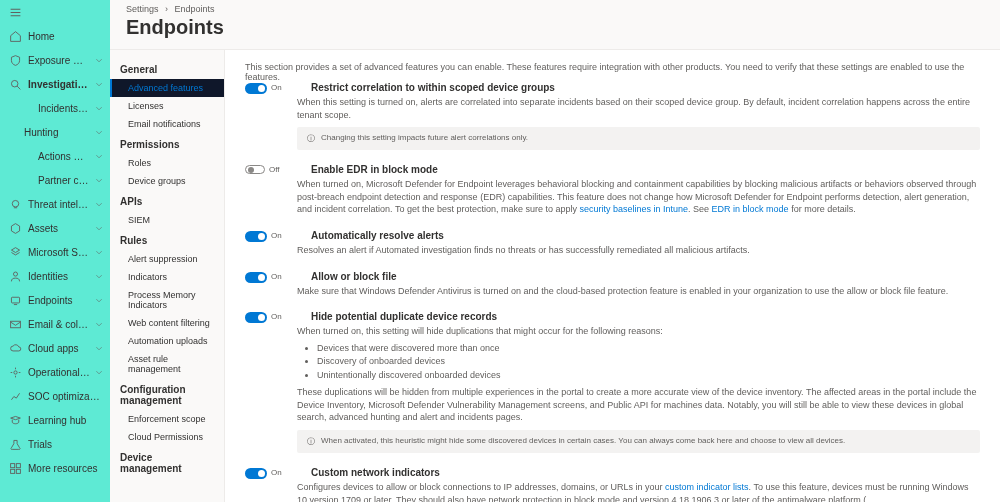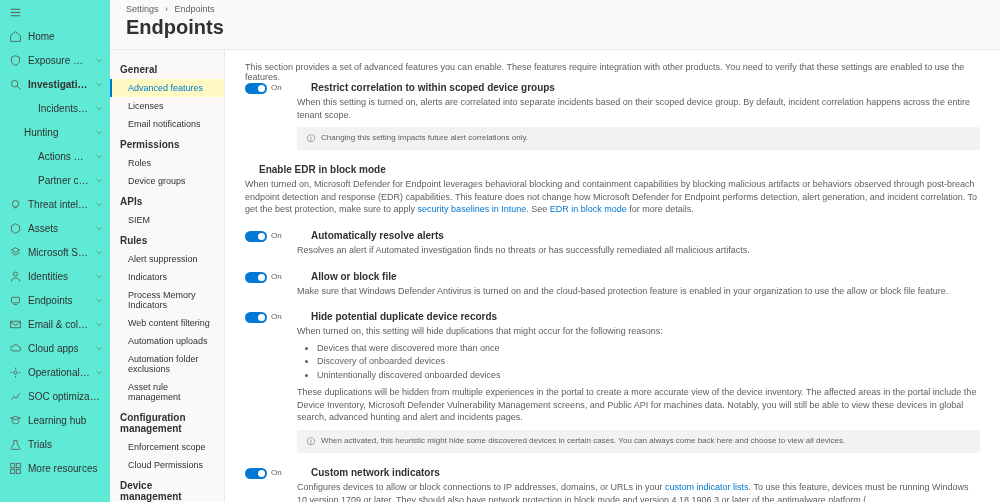--- a/index.html
+++ b/index.html
@@ -11,21 +11,21 @@
 .icon-slot { width: 14px; height: 14px; display: flex; align-items: center; justify-content: center; color: #605e5c; }
 .icon-slot svg { width: 13px; height: 13px; }
 .main { flex: 1; display: flex; flex-direction: column; background: #faf9f8; overflow: hidden; }
 .breadcrumb { padding: 4px 16px 0; font-size: 9px; color: #605e5c; }
 .breadcrumb span.sep { margin: 0 4px; }
 .page-title { padding: 2px 16px 10px; font-size: 20px; font-weight: 600; }
 .content-area { flex: 1; display: flex; border-top: 1px solid #edebe9; overflow: hidden; }
 .settings-nav { width: 115px; border-right: 1px solid #edebe9; overflow-y: auto; padding: 8px 0; background: #faf9f8; }
 .settings-nav-heading { font-size: 10px; font-weight: 600; padding: 6px 10px 4px; color: #323130; }
 .settings-nav-item { font-size: 9px; padding: 4px 10px 4px 18px; cursor: pointer; color: #323130; }
-.settings-nav-item.active { color: #0078d4; border-left: 2px solid #0078d4; background: #fef9c3; padding-left: 16px; }
+.settings-nav-item.active { color: #0078d4; border-left: 2px solid #0078d4; background: #0f172a; padding-left: 16px; }
 .settings-body { flex: 1; overflow-y: auto; padding: 12px 20px 16px; font-size: 9px; background: #fff; }
 .intro { font-size: 9px; color: #605e5c; margin-bottom: 0; }
 .setting-row { display: flex; gap: 8px; margin-bottom: 14px; }
 .toggle-col { width: 44px; display: flex; align-items: flex-start; gap: 4px; padding-top: 1px; }
 .toggle { width: 22px; height: 11px; border-radius: 6px; position: relative; }
 .toggle::after { content: ""; position: absolute; width: 7px; height: 7px; border-radius: 50%; top: 2px; }
 .toggle.on { background: #0078d4; }
 .toggle.on::after { background: #fff; right: 2px; }
 .toggle.off { background: #fff; border: 1px solid #8a8886; height: 9px; width: 20px; }
 .toggle.off::after { background: #8a8886; left: 2px; top: 1px; width: 6px; height: 6px; }
@@ -233,21 +233,20 @@
         <div class="settings-nav-item">Roles</div>
         <div class="settings-nav-item">Device groups</div>
         <div class="settings-nav-heading">APIs</div>
         <div class="settings-nav-item">SIEM</div>
         <div class="settings-nav-heading">Rules</div>
         <div class="settings-nav-item">Alert suppression</div>
         <div class="settings-nav-item">Indicators</div>
         <div class="settings-nav-item">Process Memory Indicators</div>
         <div class="settings-nav-item">Web content filtering</div>
         <div class="settings-nav-item">Automation uploads</div>
-        <div class="settings-nav-item">Automation folder exclusions</div>
         <div class="settings-nav-item">Asset rule management</div>
         <div class="settings-nav-heading">Configuration management</div>
         <div class="settings-nav-item">Enforcement scope</div>
         <div class="settings-nav-item">Cloud Permissions</div>
         <div class="settings-nav-heading">Device management</div>
       </aside>
 
     <section class="settings-body">
       <p class="intro">This section provides a set of advanced features you can enable. These features require integration with other products. You need to verify that these settings are enabled to use the features.</p>
 
@@ -260,20 +259,24 @@
           <div class="setting-title">Restrict correlation to within scoped device groups</div>
           <div class="setting-desc">When this setting is turned on, alerts are correlated into separate incidents based on their scoped device group. By default, incident correlation happens across the entire tenant scope.</div>
           <div class="info-box">
               <span class="info-icon">ⓘ</span>
               <span>Changing this setting impacts future alert correlations only.</span>
             </div>
         </div>
       </div>
 
       <div class="setting-row">
+        <div class="toggle-col">
+            <div class="toggle off"></div>
+            <span class="toggle-label">Off</span>
+          </div>
         <div class="setting-content">
           <div class="setting-title">Enable EDR in block mode</div>
           <div class="setting-desc"><span>When turned on, Microsoft Defender for Endpoint leverages behavioral blocking and containment capabilities by blocking malicious artifacts or behaviors observed through post-breach endpoint detection and response (EDR) capabilities. This feature does not change how Microsoft Defender for Endpoint performs detection, alert generation, and incident correlation. To get the best protection, make sure to apply </span><a href="#">security baselines in Intune</a><span>. See </span><a href="#">EDR in block mode</a><span> for more details.</span></div>
         </div>
       </div>
 
       <div class="setting-row">
         <div class="toggle-col">
             <div class="toggle on"></div>
             <span class="toggle-label">On</span>

